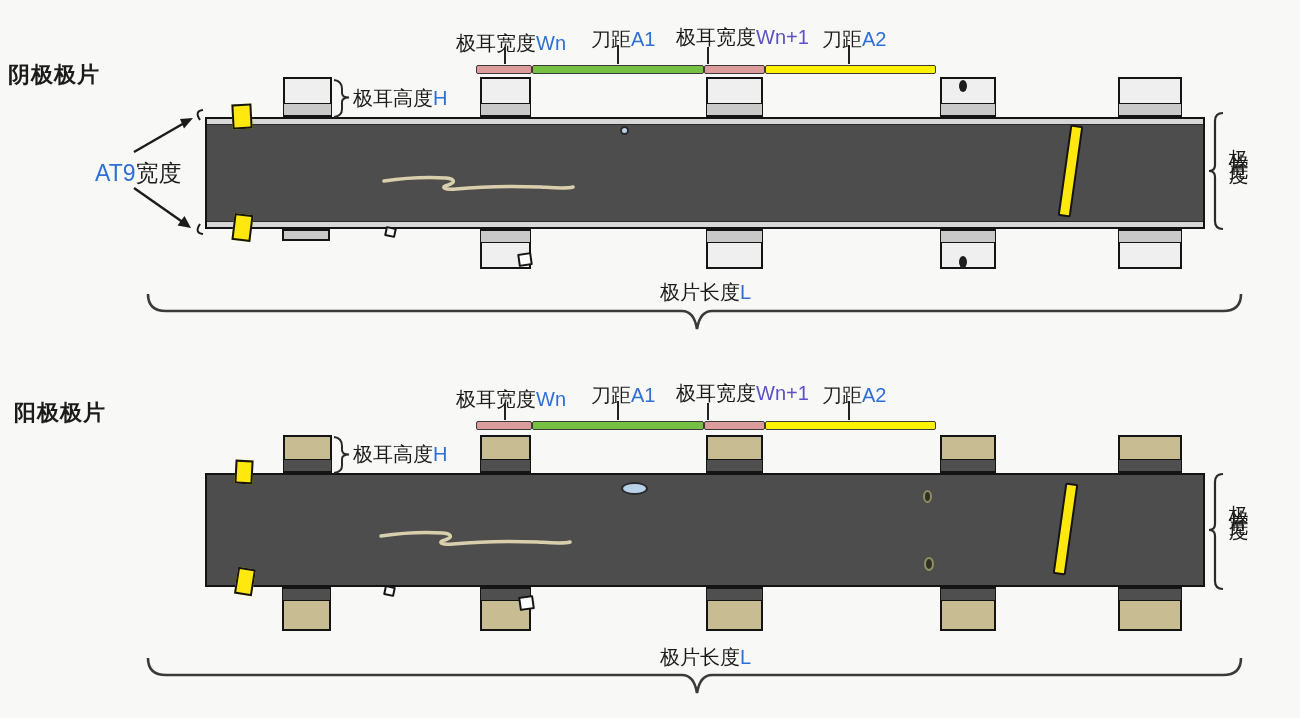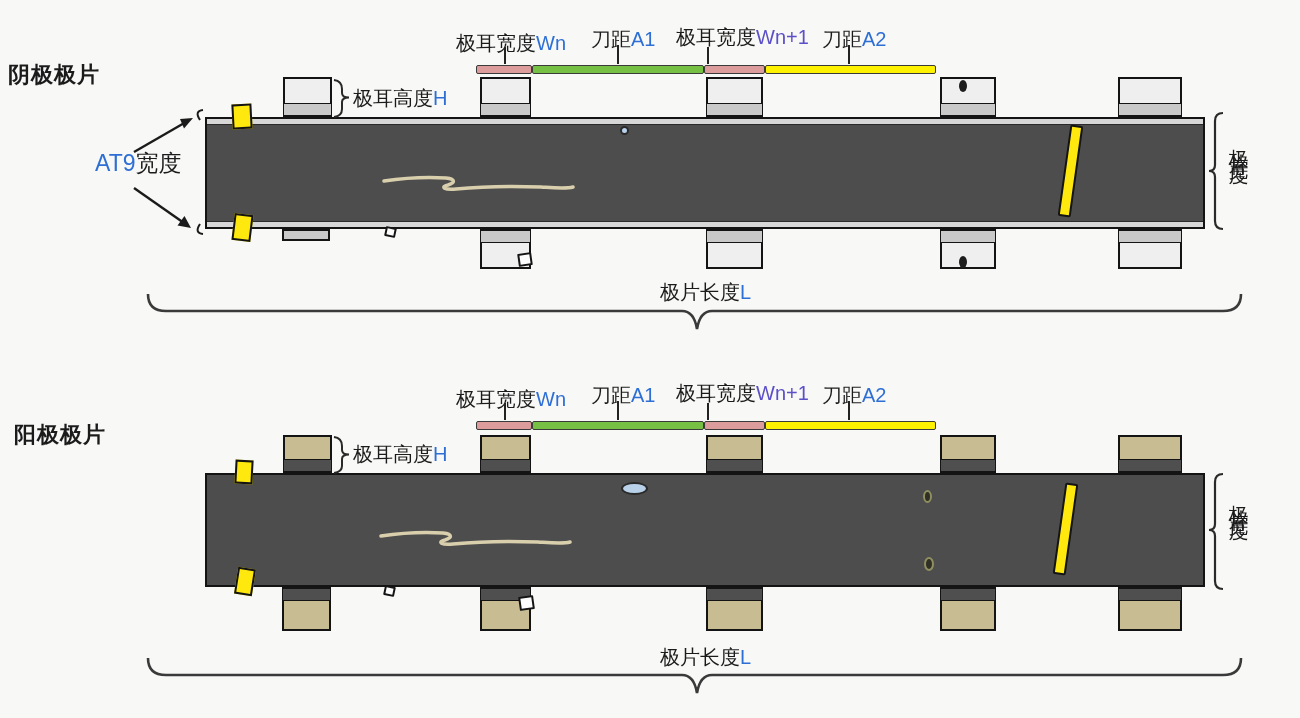--- a/index.html
+++ b/index.html
@@ -120,29 +120,29 @@
     <div class="marker" style="left:233px;top:214px;width:19px;height:27px;transform:rotate(7deg);"></div>
 
     <div class="slantbar" style="left:1064px;top:125px;width:13px;height:92px;transform:rotate(8deg);"></div>
 
     <div class="hole" style="left:959px;top:80px;width:8px;height:12px;"></div>
     <div class="hole" style="left:959px;top:256px;width:8px;height:12px;"></div>
     <div class="bluedot" style="left:620px;top:126px;width:9px;height:9px;"></div>
     <div class="notch" style="left:385px;top:227px;width:11px;height:10px;transform:rotate(12deg);"></div>
     <div class="notch" style="left:518px;top:253px;width:14px;height:13px;transform:rotate(-8deg);"></div>
 
-    <div class="abs at9label" style="left:95px;top:148px;"><span class="var">AT9</span><span>宽度</span></div>
+    <div class="abs at9label" style="left:95px;top:158px;"><span class="var">AT9</span><span>宽度</span></div>
 
     <div class="vlabel" style="left:1226px;top:133px;">极片宽度</div>
 
     <div class="abs dimlabel" style="left:660px;top:279px;"><span>极片长度</span><span class="var">L</span></div>
   </section>
 
   <section>
-    <div class="abs title" style="left:14px;top:420px;">阳极极片</div>
+    <div class="abs title" style="left:14px;top:398px;">阳极极片</div>
 
     <div class="abs dimlabel" style="left:456px;top:386px;"><span>极耳宽度</span><span class="var">Wn</span></div>
     <div class="abs dimlabel" style="left:591px;top:382px;"><span>刀距</span><span class="var">A1</span></div>
     <div class="abs dimlabel" style="left:676px;top:380px;"><span>极耳宽度</span><span class="var-p">Wn+1</span></div>
     <div class="abs dimlabel" style="left:822px;top:382px;"><span>刀距</span><span class="var">A2</span></div>
 
     <div class="tick" style="left:504px;top:403px;height:17px;"></div>
     <div class="tick" style="left:617px;top:401px;height:19px;"></div>
     <div class="tick" style="left:707px;top:403px;height:17px;"></div>
     <div class="tick" style="left:848px;top:401px;height:19px;"></div>

